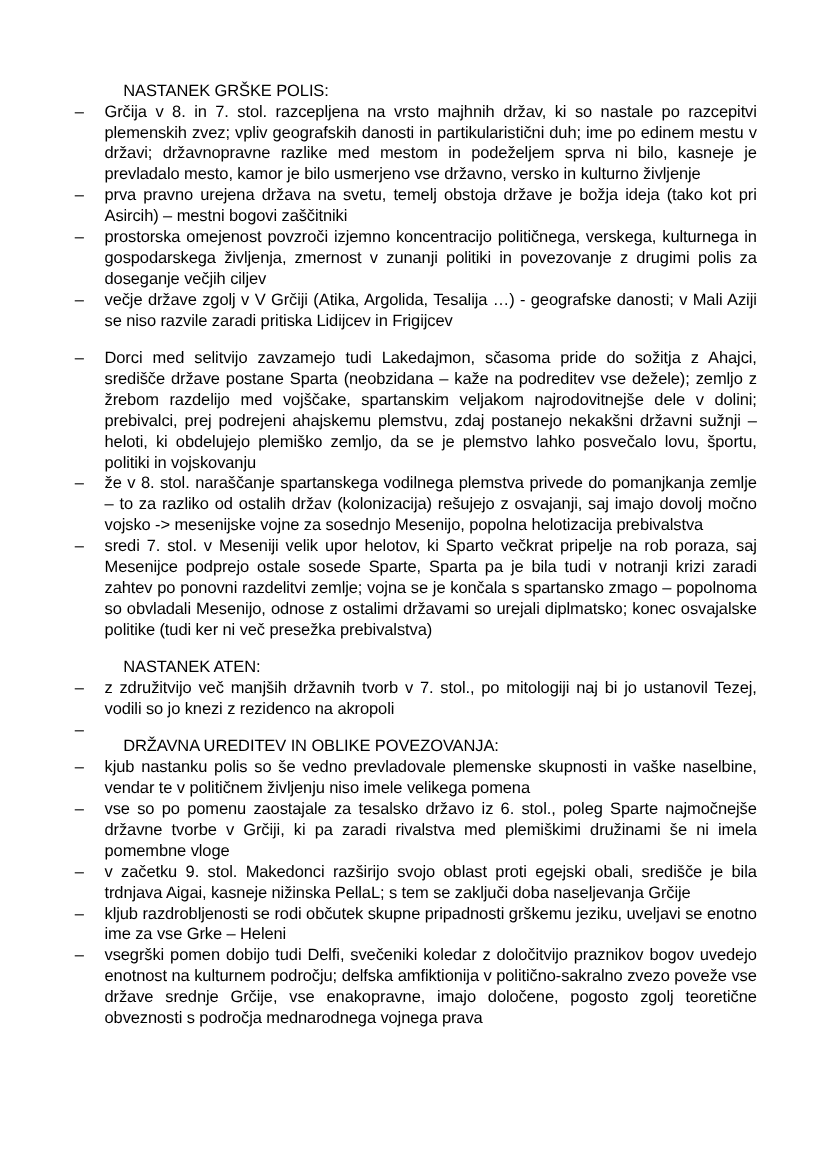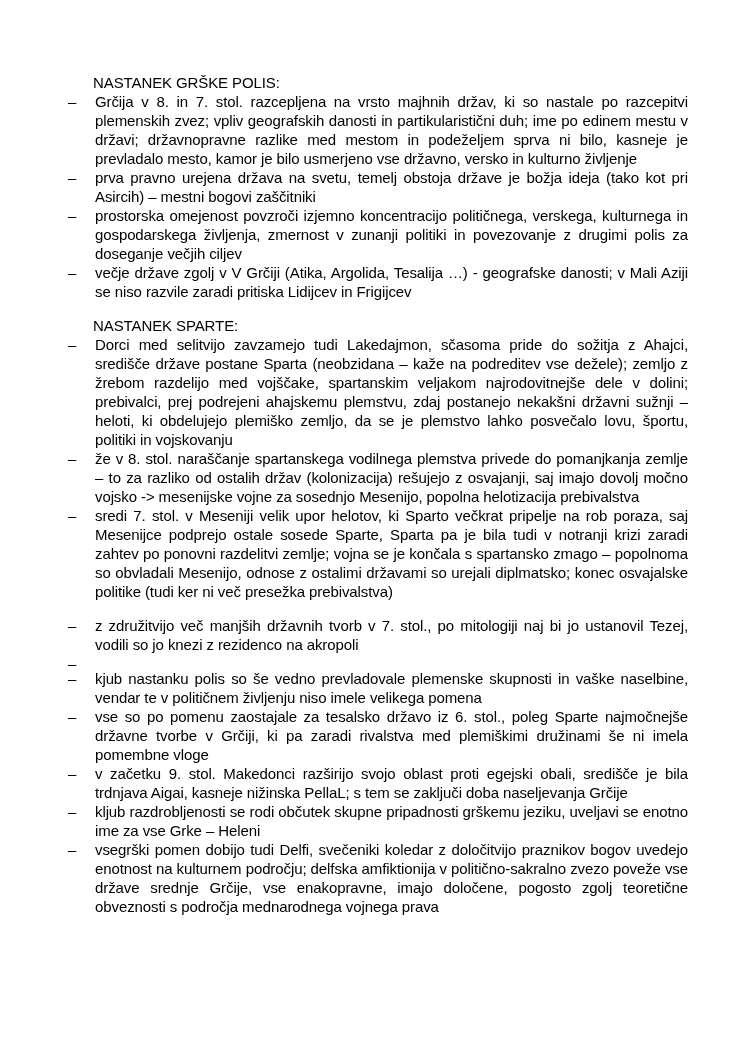--- a/index.html
+++ b/index.html
@@ -17,21 +17,21 @@
     color: #000000;
     padding: 73px 62px 0 68px;
     font-size: 15px;
     line-height: 19px;
     letter-spacing: -0.1px;
   }
   .section + .section { margin-top: 15px; }
   .heading {
     font-size: 15px;
     font-weight: 400;
-    margin-left: 25px;
+    margin-left: 44px;
     white-space: nowrap;
   }
   .bullets { list-style: none; }
   .bullet {
     position: relative;
     padding-left: 27px;
     text-align: justify;
   }
   .dash {
     position: absolute;
@@ -60,50 +60,51 @@
         <span>prostorska omejenost povzroči izjemno koncentracijo političnega, verskega, kulturnega in gospodarskega življenja, zmernost v zunanji politiki in povezovanje z drugimi polis za doseganje večjih ciljev</span>
       </li>
       <li class="bullet">
         <span class="dash">–</span>
         <span>večje države zgolj v V Grčiji (Atika, Argolida, Tesalija …) - geografske danosti; v Mali Aziji se niso razvile zaradi pritiska Lidijcev in Frigijcev</span>
       </li>
     </ul>
   </div>
 
   <div class="section">
-    <h2 class="heading">NASTANEK SPARTE:</h2>
     <ul class="bullets">
       <li class="bullet">
         <span class="dash">–</span>
         <span>Dorci med selitvijo zavzamejo tudi Lakedajmon, sčasoma pride do sožitja z Ahajci, središče države postane Sparta (neobzidana – kaže na podreditev vse dežele); zemljo z žrebom razdelijo med vojščake, spartanskim veljakom najrodovitnejše dele v dolini; prebivalci, prej podrejeni ahajskemu plemstvu, zdaj postanejo nekakšni državni sužnji – heloti, ki obdelujejo plemiško zemljo, da se je plemstvo lahko posvečalo lovu, športu, politiki in vojskovanju</span>
       </li>
       <li class="bullet">
         <span class="dash">–</span>
         <span>že v 8. stol. naraščanje spartanskega vodilnega plemstva privede do pomanjkanja zemlje – to za razliko od ostalih držav (kolonizacija) rešujejo z osvajanji, saj imajo dovolj močno vojsko -&gt; mesenijske vojne za sosednjo Mesenijo, popolna helotizacija prebivalstva</span>
       </li>
       <li class="bullet">
         <span class="dash">–</span>
         <span>sredi 7. stol. v Meseniji velik upor helotov, ki Sparto večkrat pripelje na rob poraza, saj Mesenijce podprejo ostale sosede Sparte, Sparta pa je bila tudi v notranji krizi zaradi zahtev po ponovni razdelitvi zemlje; vojna se je končala s spartansko zmago – popolnoma so obvladali Mesenijo, odnose z ostalimi državami so urejali diplmatsko; konec osvajalske politike (tudi ker ni več presežka prebivalstva)</span>
       </li>
     </ul>
   </div>
 
   <div class="section">
+    <h2 class="heading">NASTANEK ATEN:</h2>
     <ul class="bullets">
       <li class="bullet">
         <span class="dash">–</span>
         <span>z združitvijo več manjših državnih tvorb v 7. stol., po mitologiji naj bi jo ustanovil Tezej, vodili so jo knezi z rezidenco na akropoli</span>
       </li>
       <li class="bullet">
         <span class="dash">–</span>
       </li>
     </ul>
   </div>
 
   <div class="section">
+    <h2 class="heading">DRŽAVNA UREDITEV IN OBLIKE POVEZOVANJA:</h2>
     <ul class="bullets">
       <li class="bullet">
         <span class="dash">–</span>
         <span>kjub nastanku polis so še vedno prevladovale plemenske skupnosti in vaške naselbine, vendar te v političnem življenju niso imele velikega pomena</span>
       </li>
       <li class="bullet">
         <span class="dash">–</span>
         <span>vse so po pomenu zaostajale za tesalsko državo iz 6. stol., poleg Sparte najmočnejše državne tvorbe v Grčiji, ki pa zaradi rivalstva med plemiškimi družinami še ni imela pomembne vloge</span>
       </li>
       <li class="bullet">

